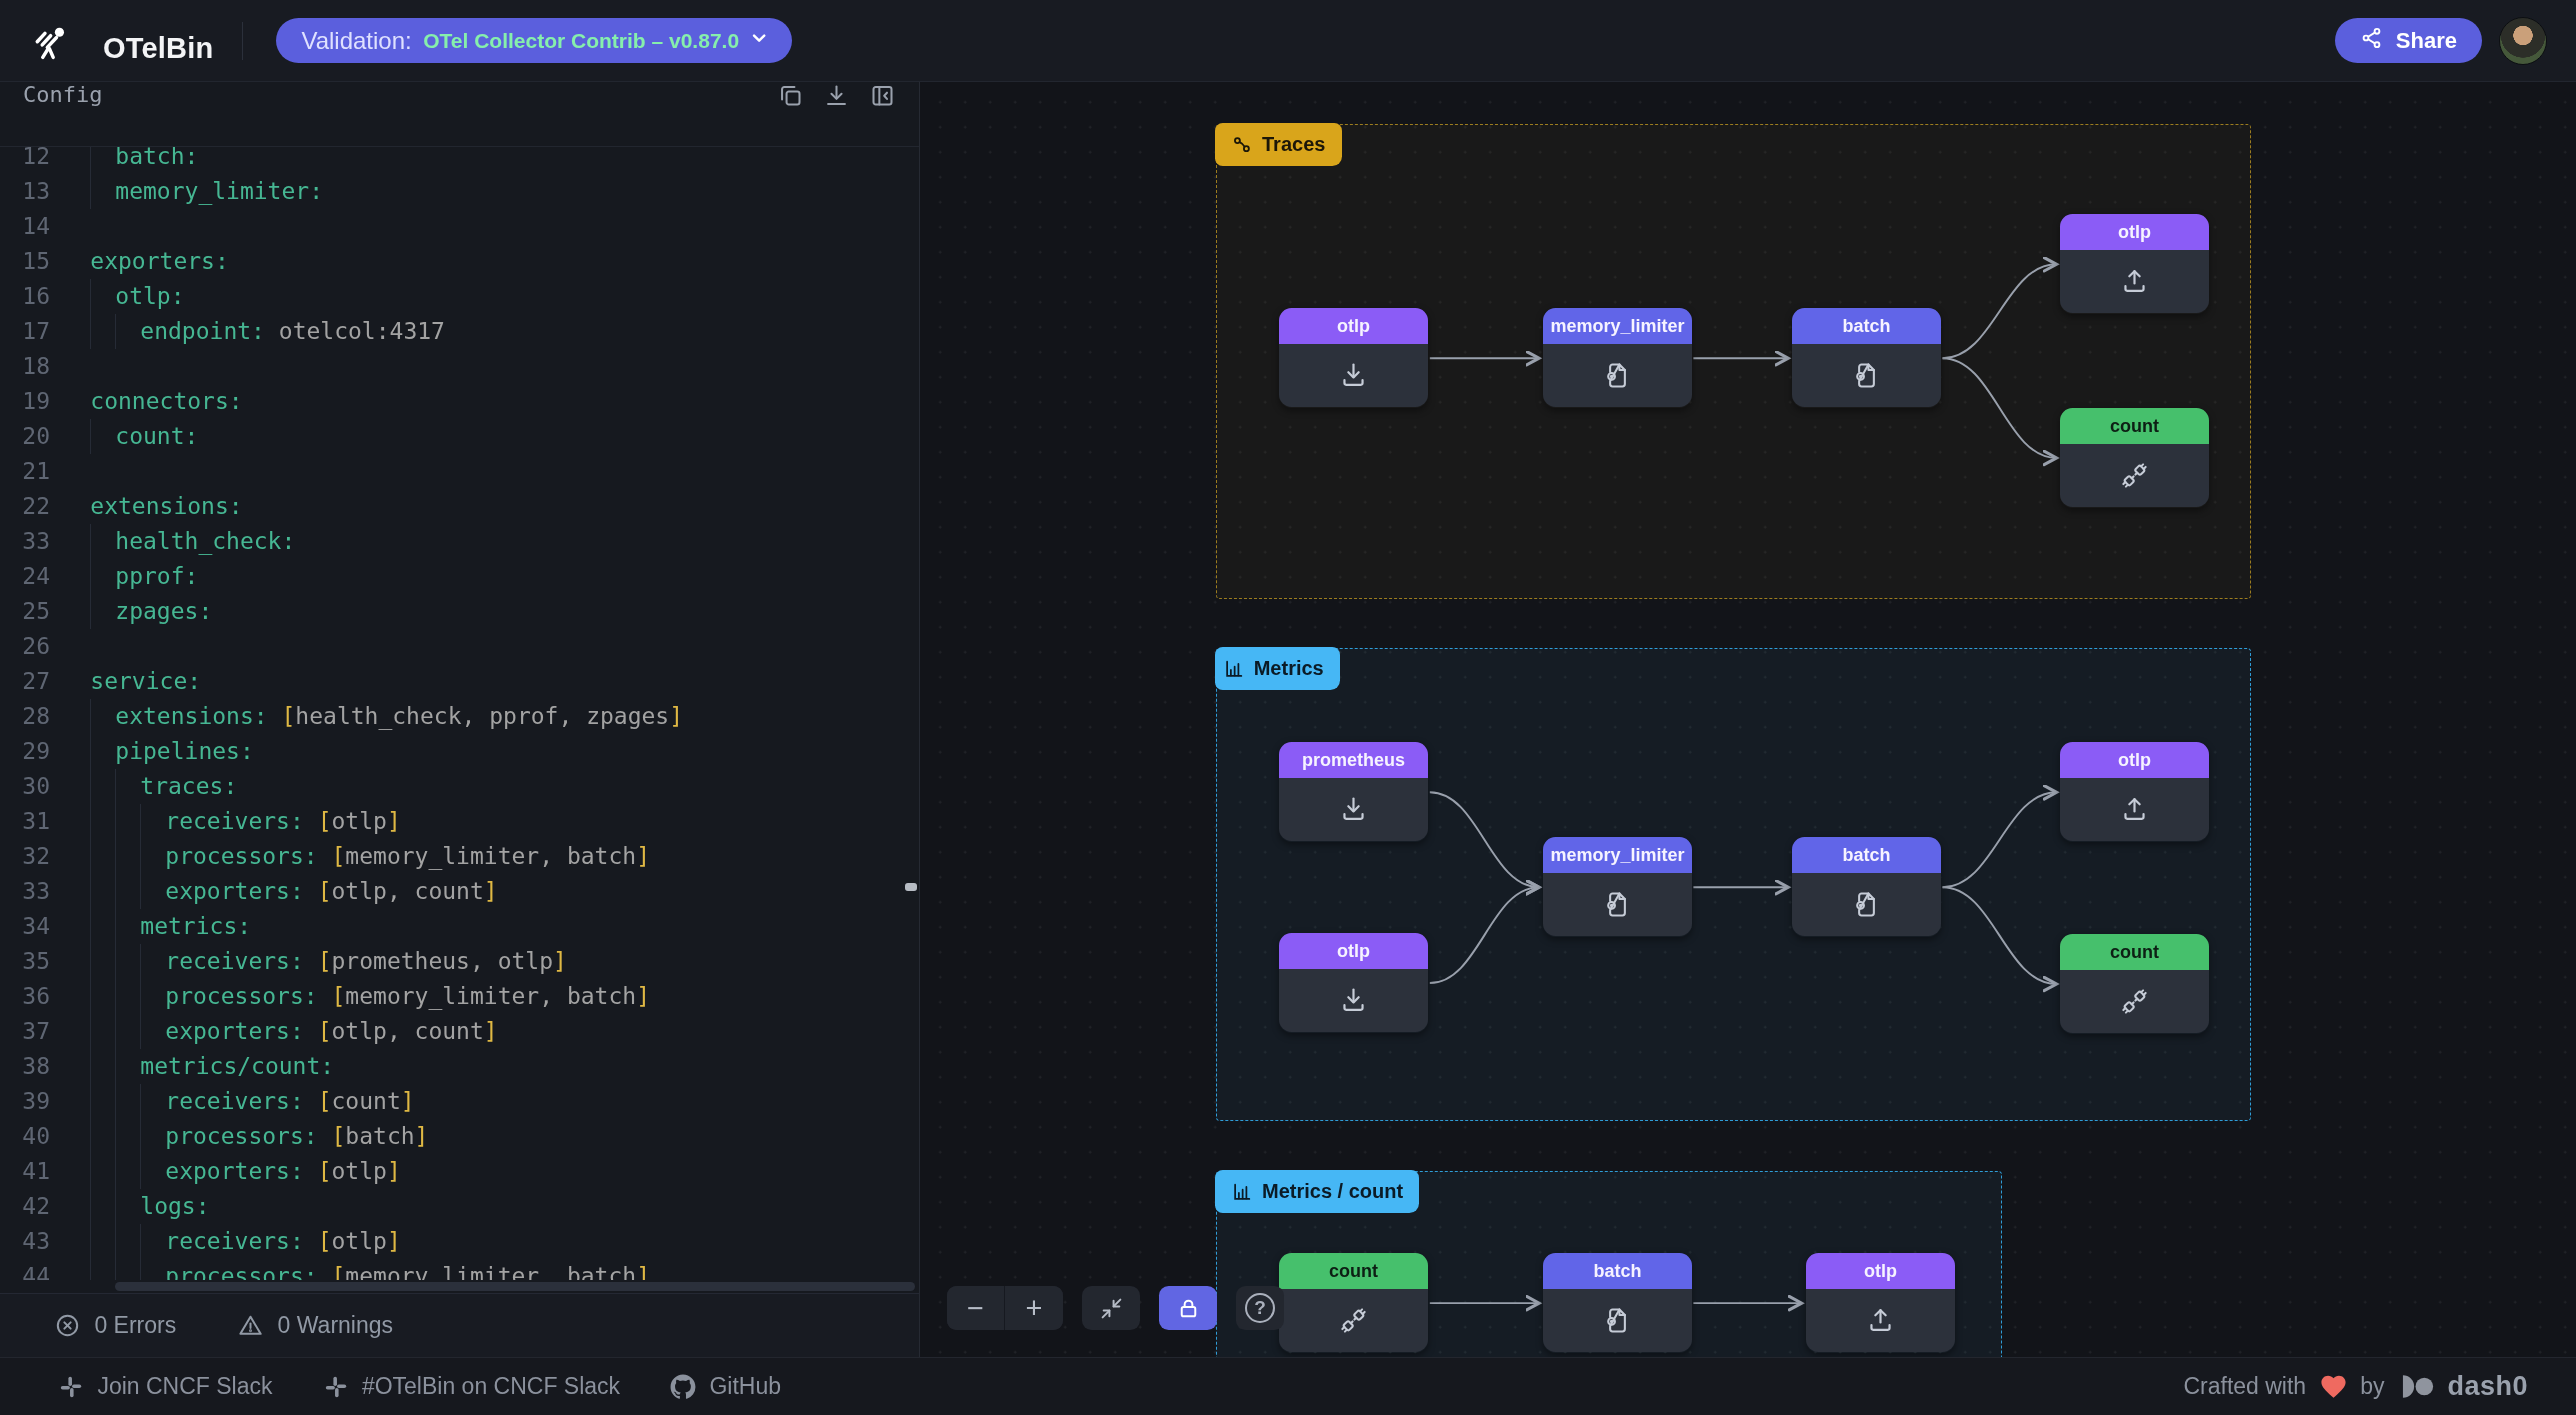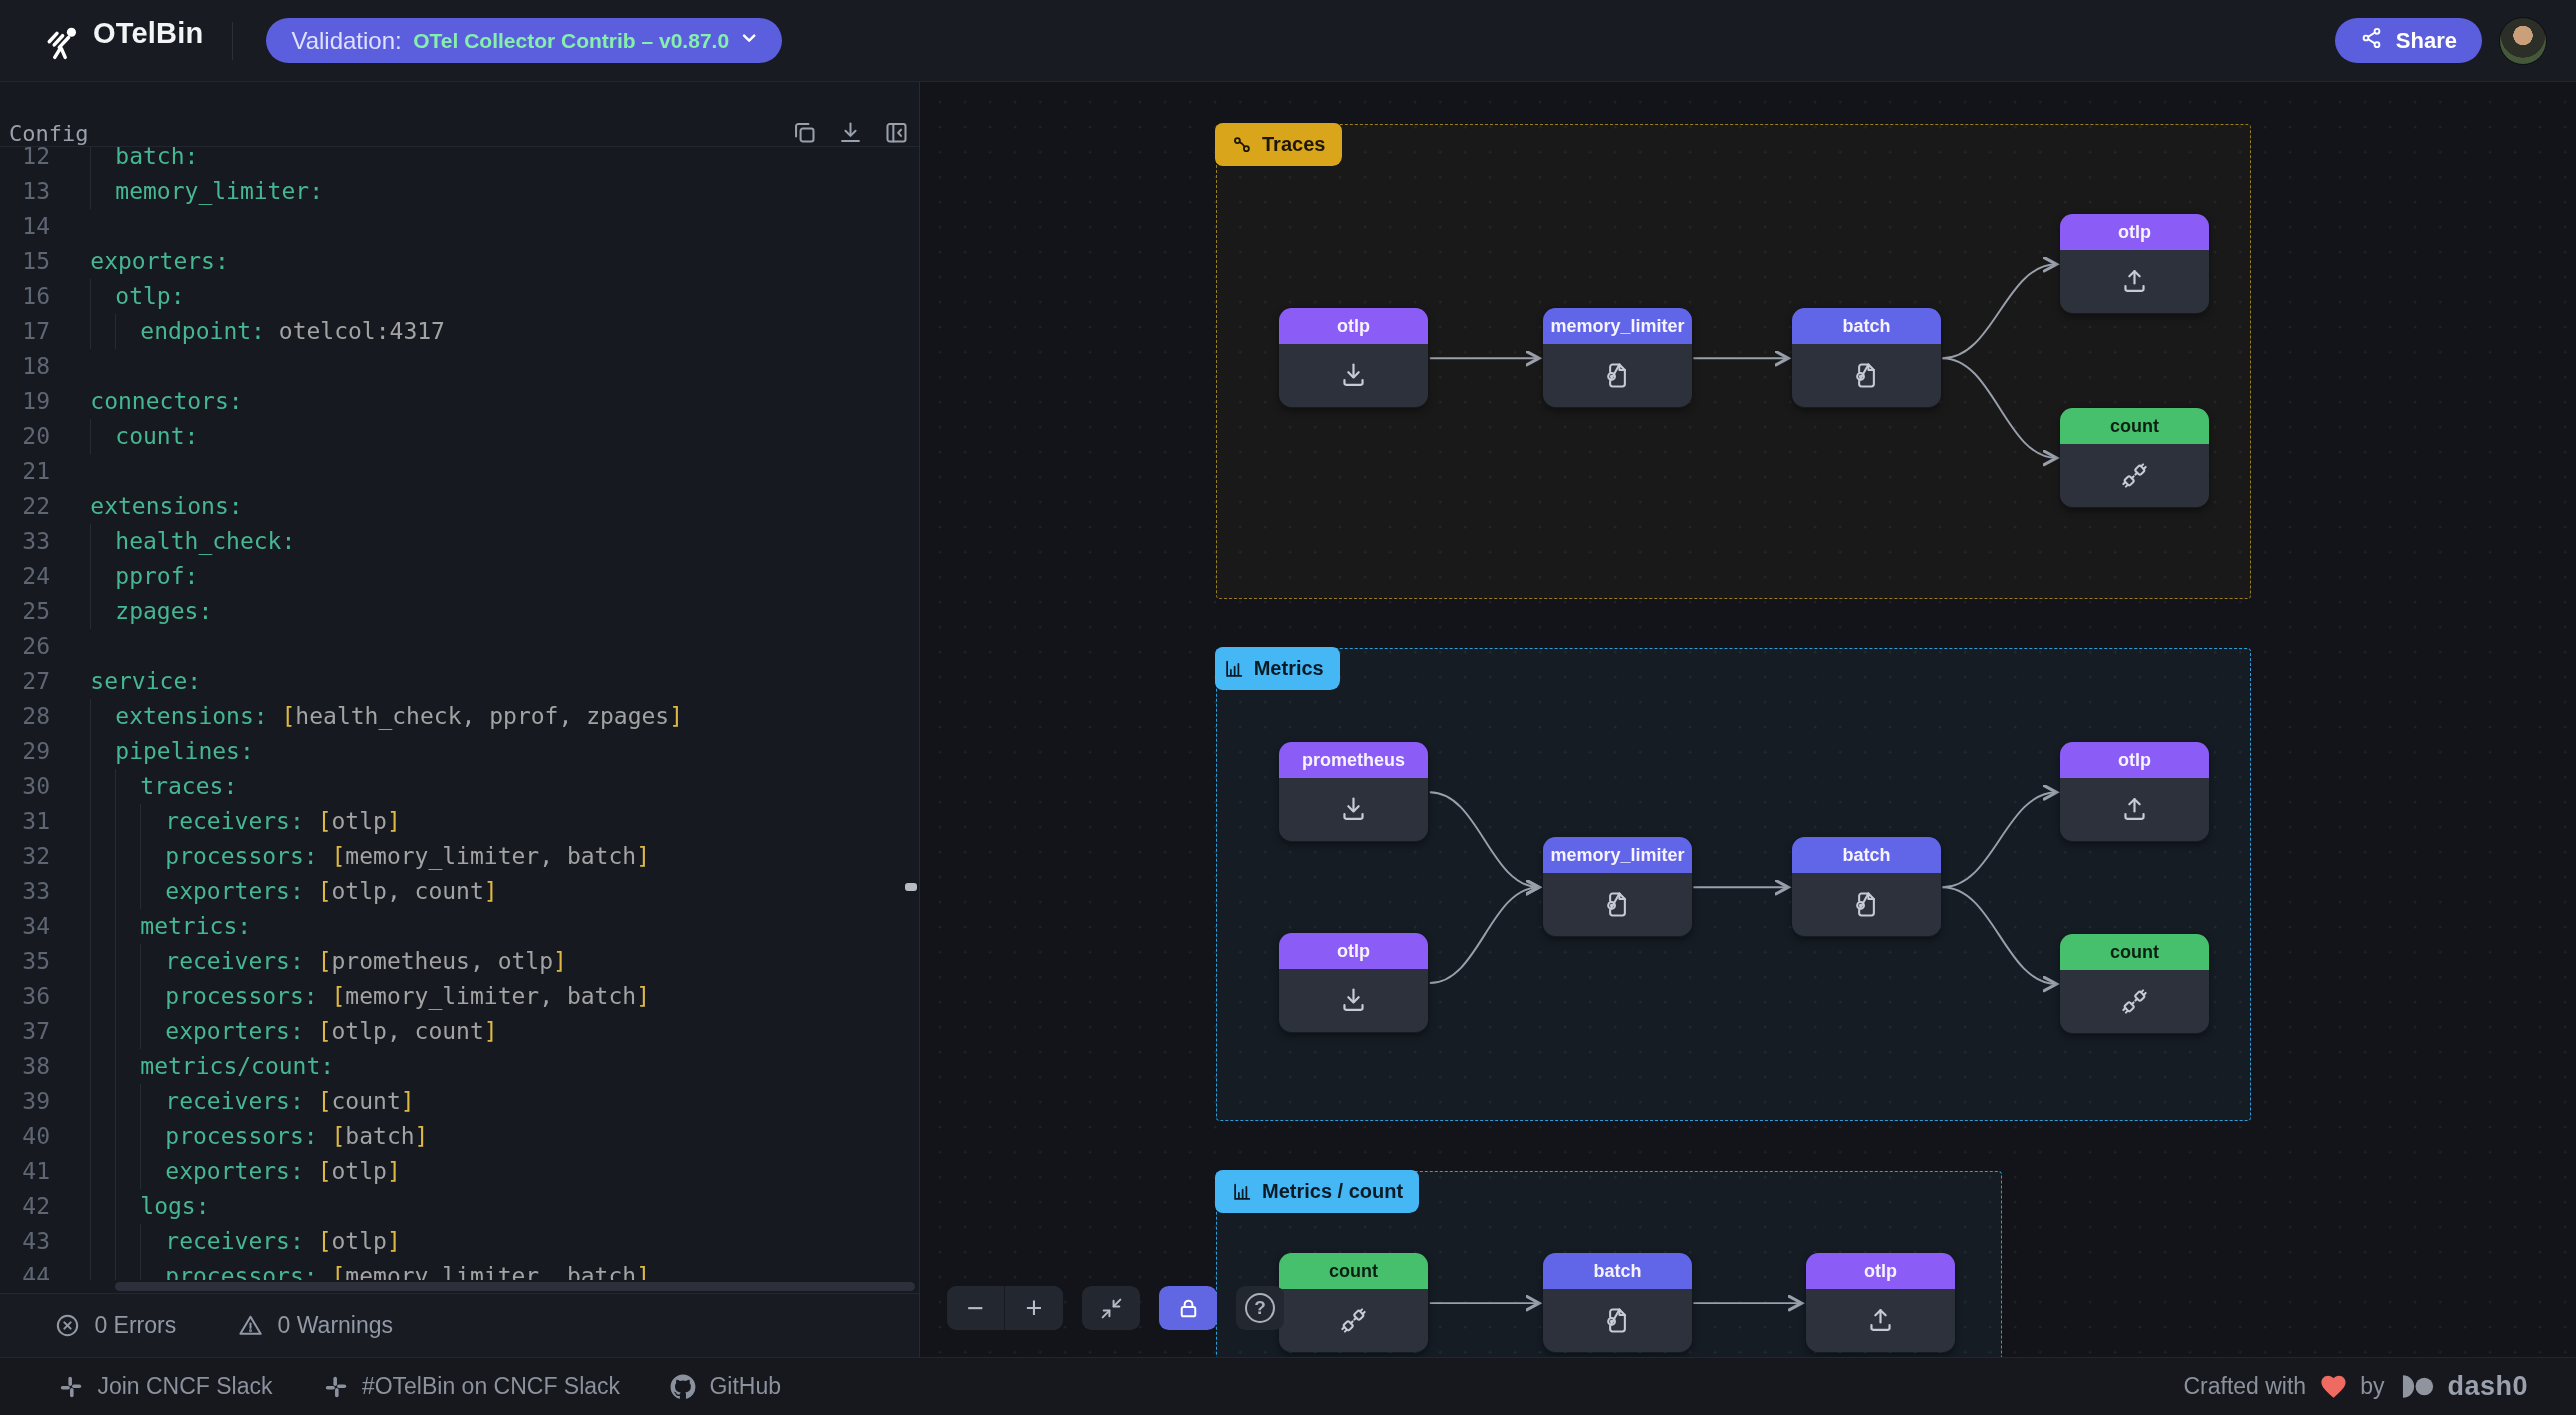--- a/index.html
+++ b/index.html
@@ -1,32 +1,32 @@
 <!DOCTYPE html>
 <html><head>
 <meta charset="utf-8">
 <style>
   * { margin:0; padding:0; box-sizing:border-box; }
   html,body { width:2576px; height:1415px; overflow:hidden; background:#0e1016; font-family:"Liberation Sans",sans-serif; }
 
   
   .topbar { position:absolute; left:0; top:0; width:2576px; height:82px; background:#181b22; display:flex; align-items:center; border-bottom:1px solid #22262f; z-index:30; }
-  .logo-wrap { display:flex; align-items:flex-start; gap:8px; padding-left:29px;margin-left:12px; }
+  .logo-wrap { display:flex; align-items:flex-end; gap:30px; padding-left:29px; }
   .app-title { color:#f3f4f6; font-size:29px; font-weight:700; letter-spacing:0.2px; }
   .topbar-divider { width:1px; height:38px; background:#2b303b; margin:0 33px 0 29px; }
   .validation-pill { height:45px; border-radius:23px; display:flex; align-items:center; gap:11.5px; padding:0 25px; cursor:pointer; }
   .validation-label { color:#dfe1ff; font-size:24px; }
   .validation-value { color:#86efac; font-size:21px; font-weight:700; }
   .topbar-right { margin-left:auto; display:flex; align-items:center; gap:17px; padding-right:29px; }
   .share-btn { height:45px; border-radius:23px; display:flex; align-items:center; gap:11.5px; padding:0 25px; color:#fff; font-size:22px; font-weight:700; cursor:pointer; }
   .avatar { width:48px; height:48px; border-radius:50%; background:radial-gradient(circle at 50% 38%, #caa07a 0 26%, #2c2e28 27% 60%, #45583a 61%), #3c4a33; border:1px solid #0b0d11; cursor:pointer; }
 
   
   .config-panel { position:absolute; left:0; top:82px; width:920px; height:1275px; background:#16191f; border-right:1px solid #262a33; display:flex; flex-direction:column; z-index:10; }
-  .config-header { height:65px; flex:0 0 65px; display:flex; align-items:flex-end; padding:0 9px; border-bottom:1px solid #22262f; background:#16191f; z-index:3; }
+  .config-header { height:65px; flex:0 0 65px; display:flex; align-items:flex-start; padding:0 23px; border-bottom:1px solid #22262f; background:#16191f; z-index:3; }
   .config-title { font-family:"DejaVu Sans Mono",monospace; font-size:22px; color:#9aa1ad; }
   .config-tools { margin-left:auto; display:flex; align-items:center; gap:19px; color:#9aa1ad; }
   .tool-btn { width:27px; height:27px; cursor:pointer; }
   .tool-btn svg { width:27px; height:27px; }
 
   .editor { position:relative; flex:1 1 auto; overflow:hidden; }
   .code-lines { position:absolute; left:0; top:-7.7px; right:0; }
   .code-row { display:flex; height:35px; line-height:35px; font-family:"DejaVu Sans Mono",monospace; font-size:23px; white-space:pre; }
   .ln { width:75px; flex:0 0 75px; text-align:right; padding-right:25px; color:#5f6673; user-select:none; }
   .code { padding-left:15.3px; }

